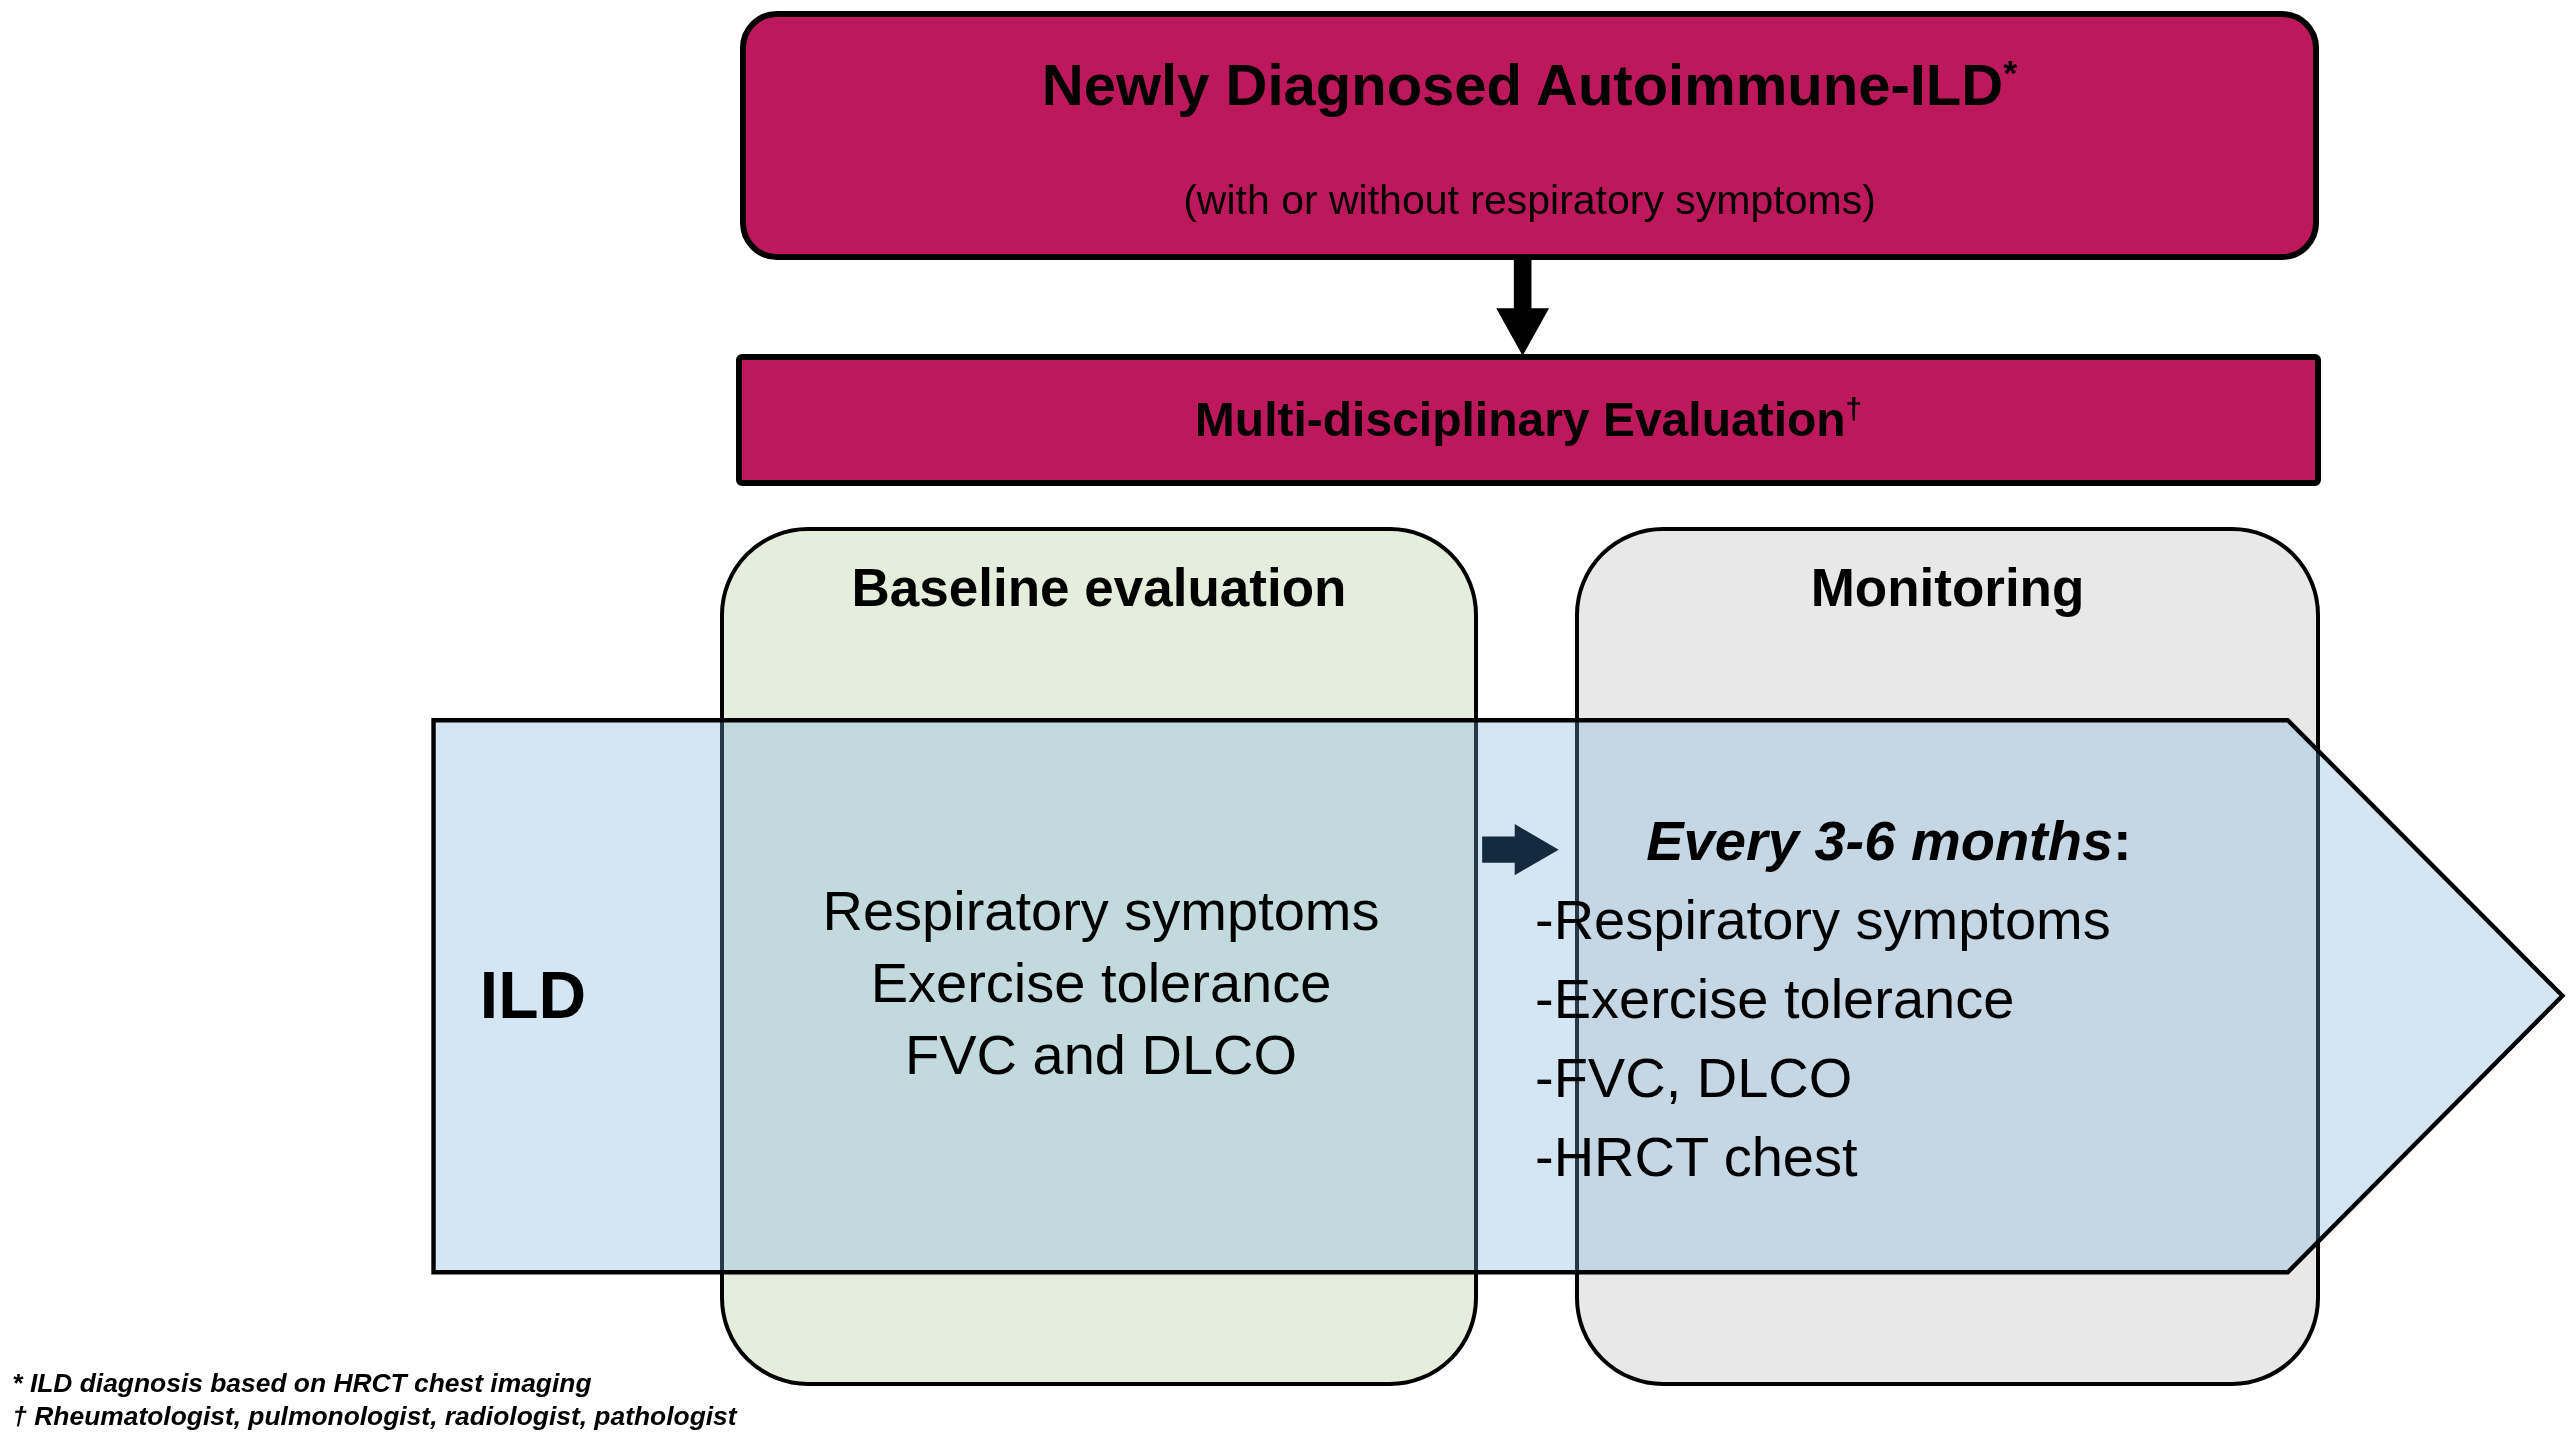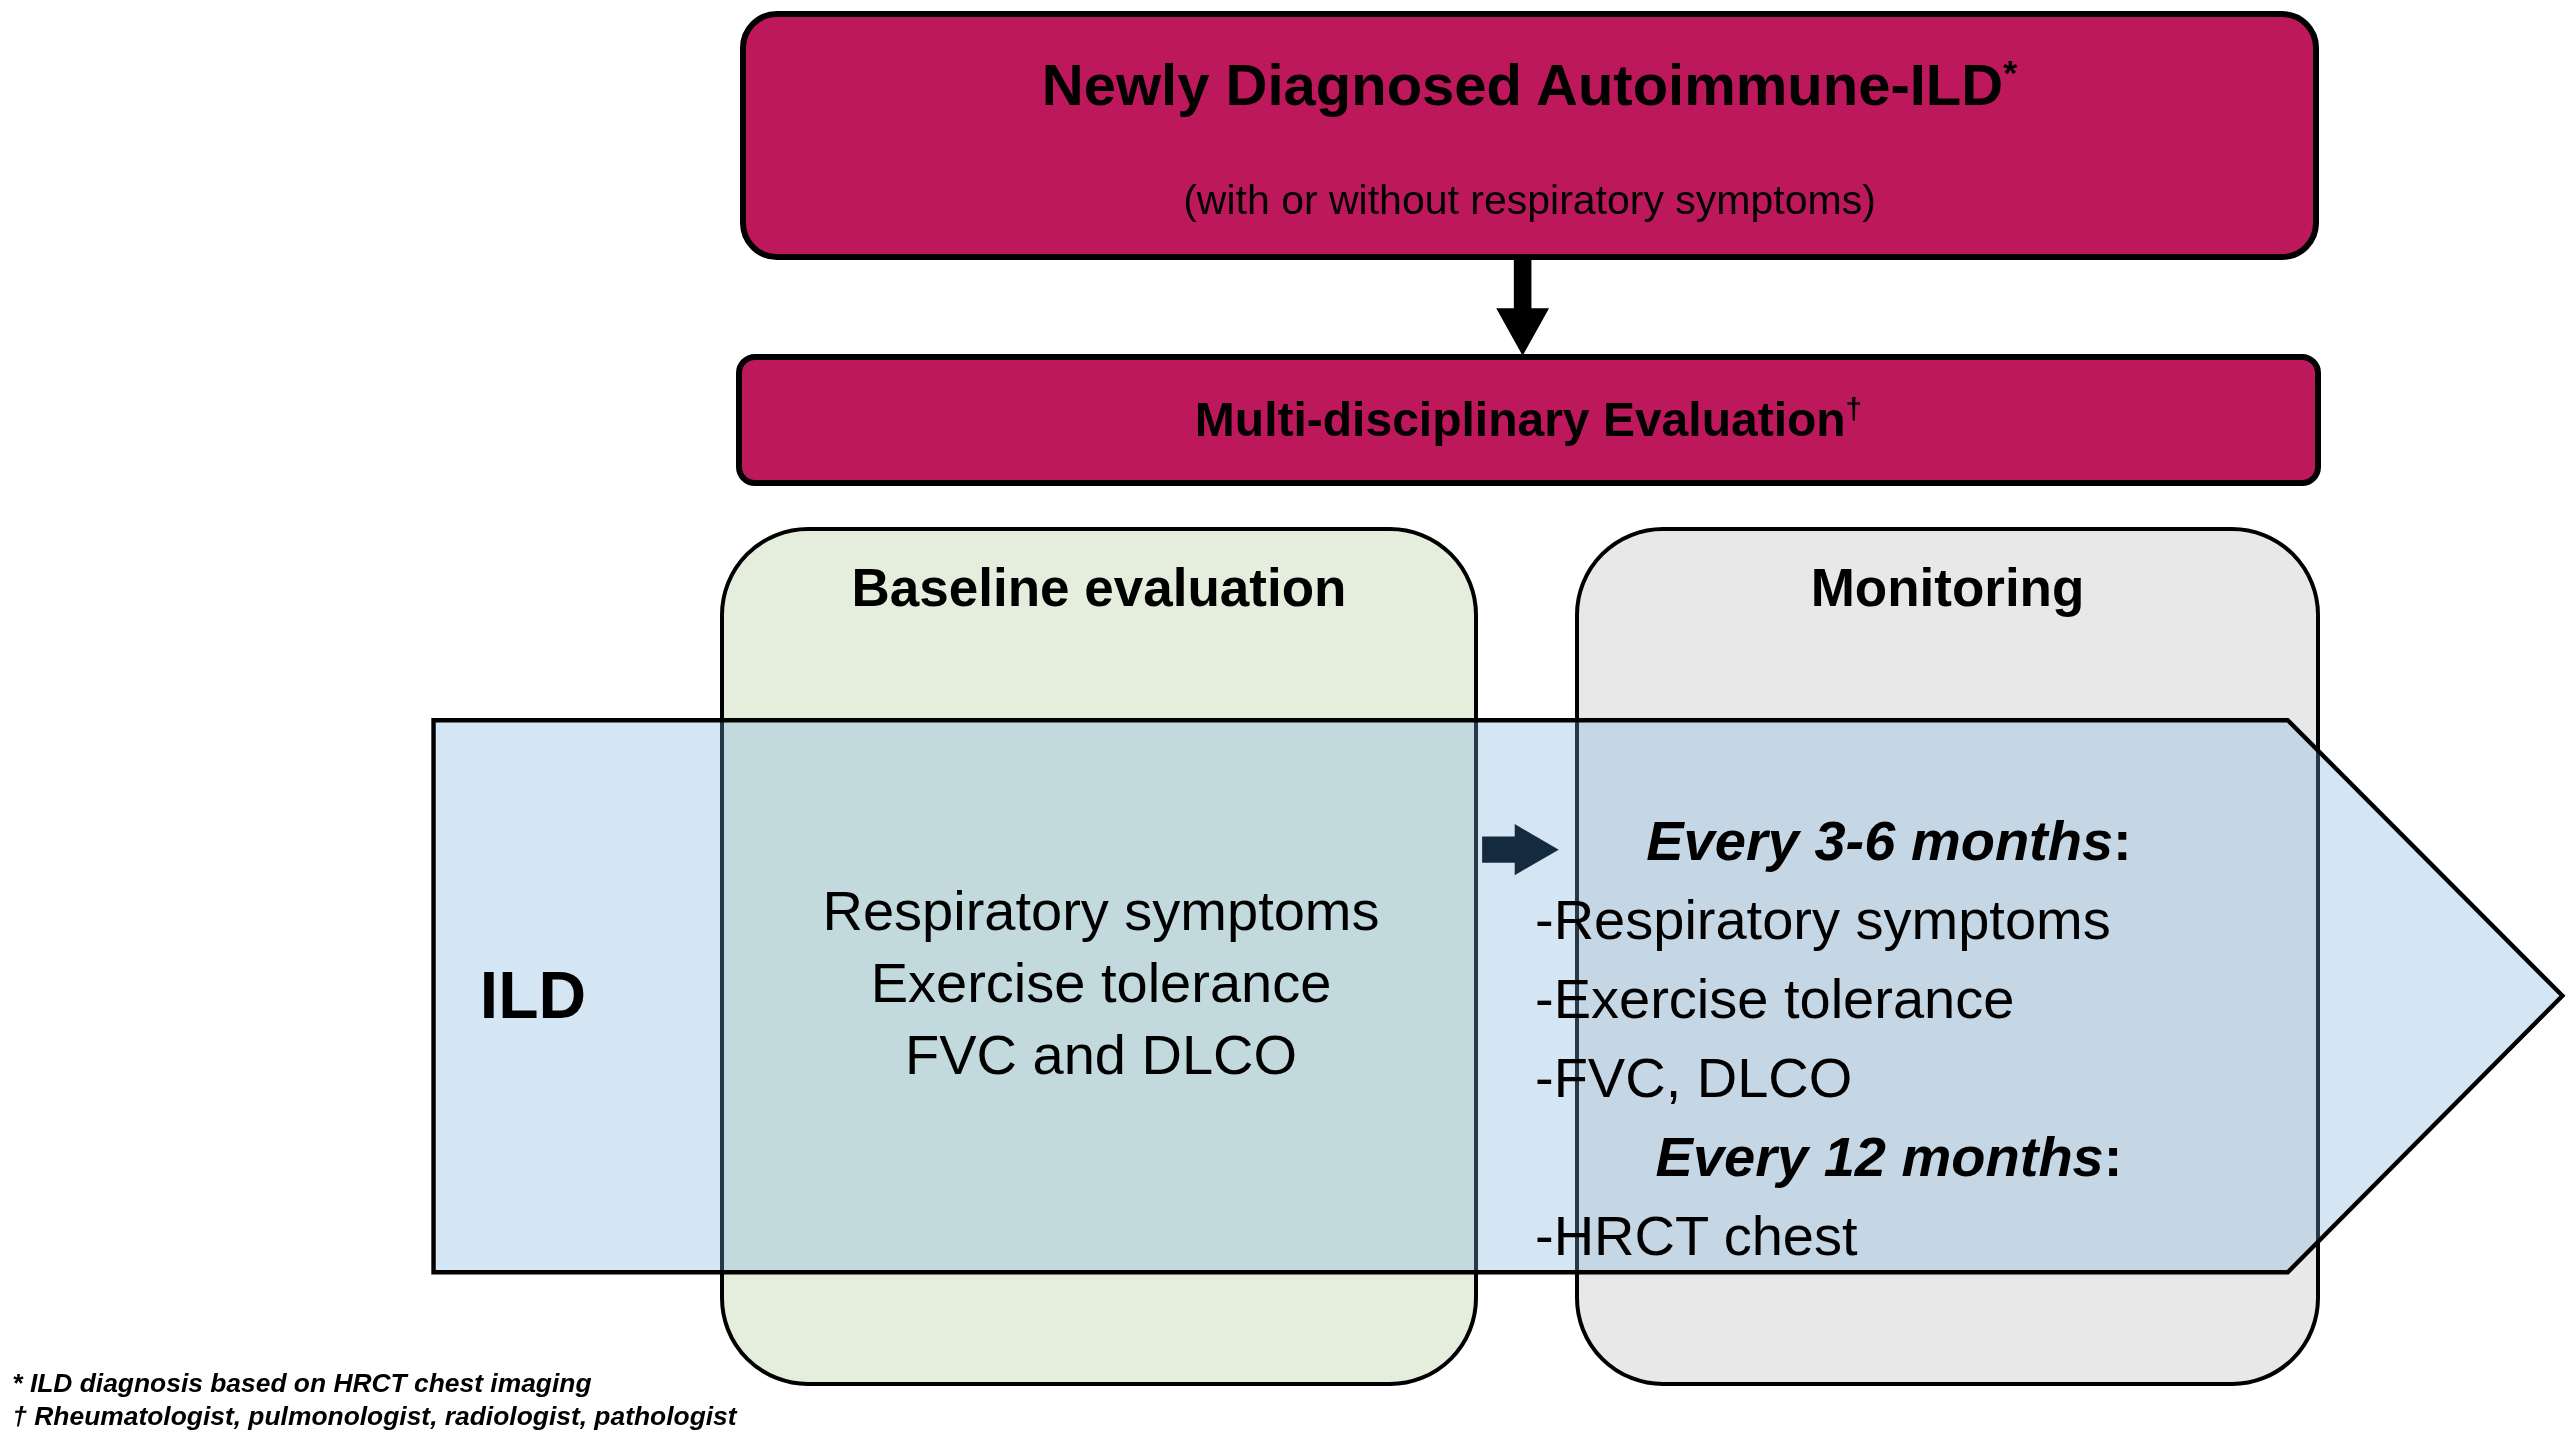--- a/index.html
+++ b/index.html
@@ -13,21 +13,21 @@
   .canvas{position:relative;width:2576px;height:1436px;background:var(--bg);overflow:hidden;}
 
   
   .box{position:absolute;background:#be185d;border:6.2px solid var(--border);}
   .top-box{left:740px;top:10.6px;width:1579px;height:249px;border-radius:37px;}
   .box-title{position:absolute;left:0;right:0;top:30px;text-align:center;
     font-size:58px;line-height:76px;font-weight:bold;}
   .box-title sup{font-size:0.62em;vertical-align:super;line-height:0;}
   .box-subtitle{position:absolute;left:0;right:0;top:157px;text-align:center;
     font-size:41px;line-height:53px;font-weight:normal;}
-  .eval-box{left:736px;top:354px;width:1585px;height:132px;border-radius:19px;
+  .eval-box{left:736px;top:354px;width:1585px;height:132px;border-radius:6px;
     display:flex;align-items:center;justify-content:center;}
   .eval-title{font-size:48px;font-weight:bold;line-height:56px;}
   .eval-title sup{font-size:0.62em;vertical-align:super;line-height:0;}
 
   
   .round-box{position:absolute;border:4.4px solid var(--border);border-radius:88px;z-index:1;}
   .baseline-box{left:720px;top:527px;width:758px;height:859px;background:var(--baseline-fill);}
   .monitoring-box{left:1575px;top:527px;width:745px;height:859px;background:var(--monitoring-fill);}
   .round-header{margin-top:28px;text-align:center;font-size:53px;line-height:58px;font-weight:bold;
     text-decoration-thickness:4.4px;text-underline-offset:11.4px;}
@@ -92,21 +92,20 @@
       <div class="line">Respiratory symptoms</div>
       <div class="line">Exercise tolerance</div>
       <div class="line">FVC and DLCO</div>
     </div>
 
   <div class="monitoring-lines">
       <div class="line interval"><span class="em">Every 3-6 months</span><span class="suffix">:</span></div>
       <div class="line item"><span class="em">-Respiratory symptoms</span></div>
       <div class="line item"><span class="em">-Exercise tolerance</span></div>
       <div class="line item"><span class="em">-FVC, DLCO</span></div>
-      <div class="line interval"><span class="em">Every 12 months</span><span class="suffix">:</span></div>
       <div class="line item"><span class="em">-HRCT chest</span></div>
     </div>
 
   <div class="footnotes">
       <div class="footnote-line line">* ILD diagnosis based on HRCT chest imaging</div>
       <div class="footnote-line line">† Rheumatologist, pulmonologist, radiologist, pathologist</div>
     </div>
 
 </div>
 

